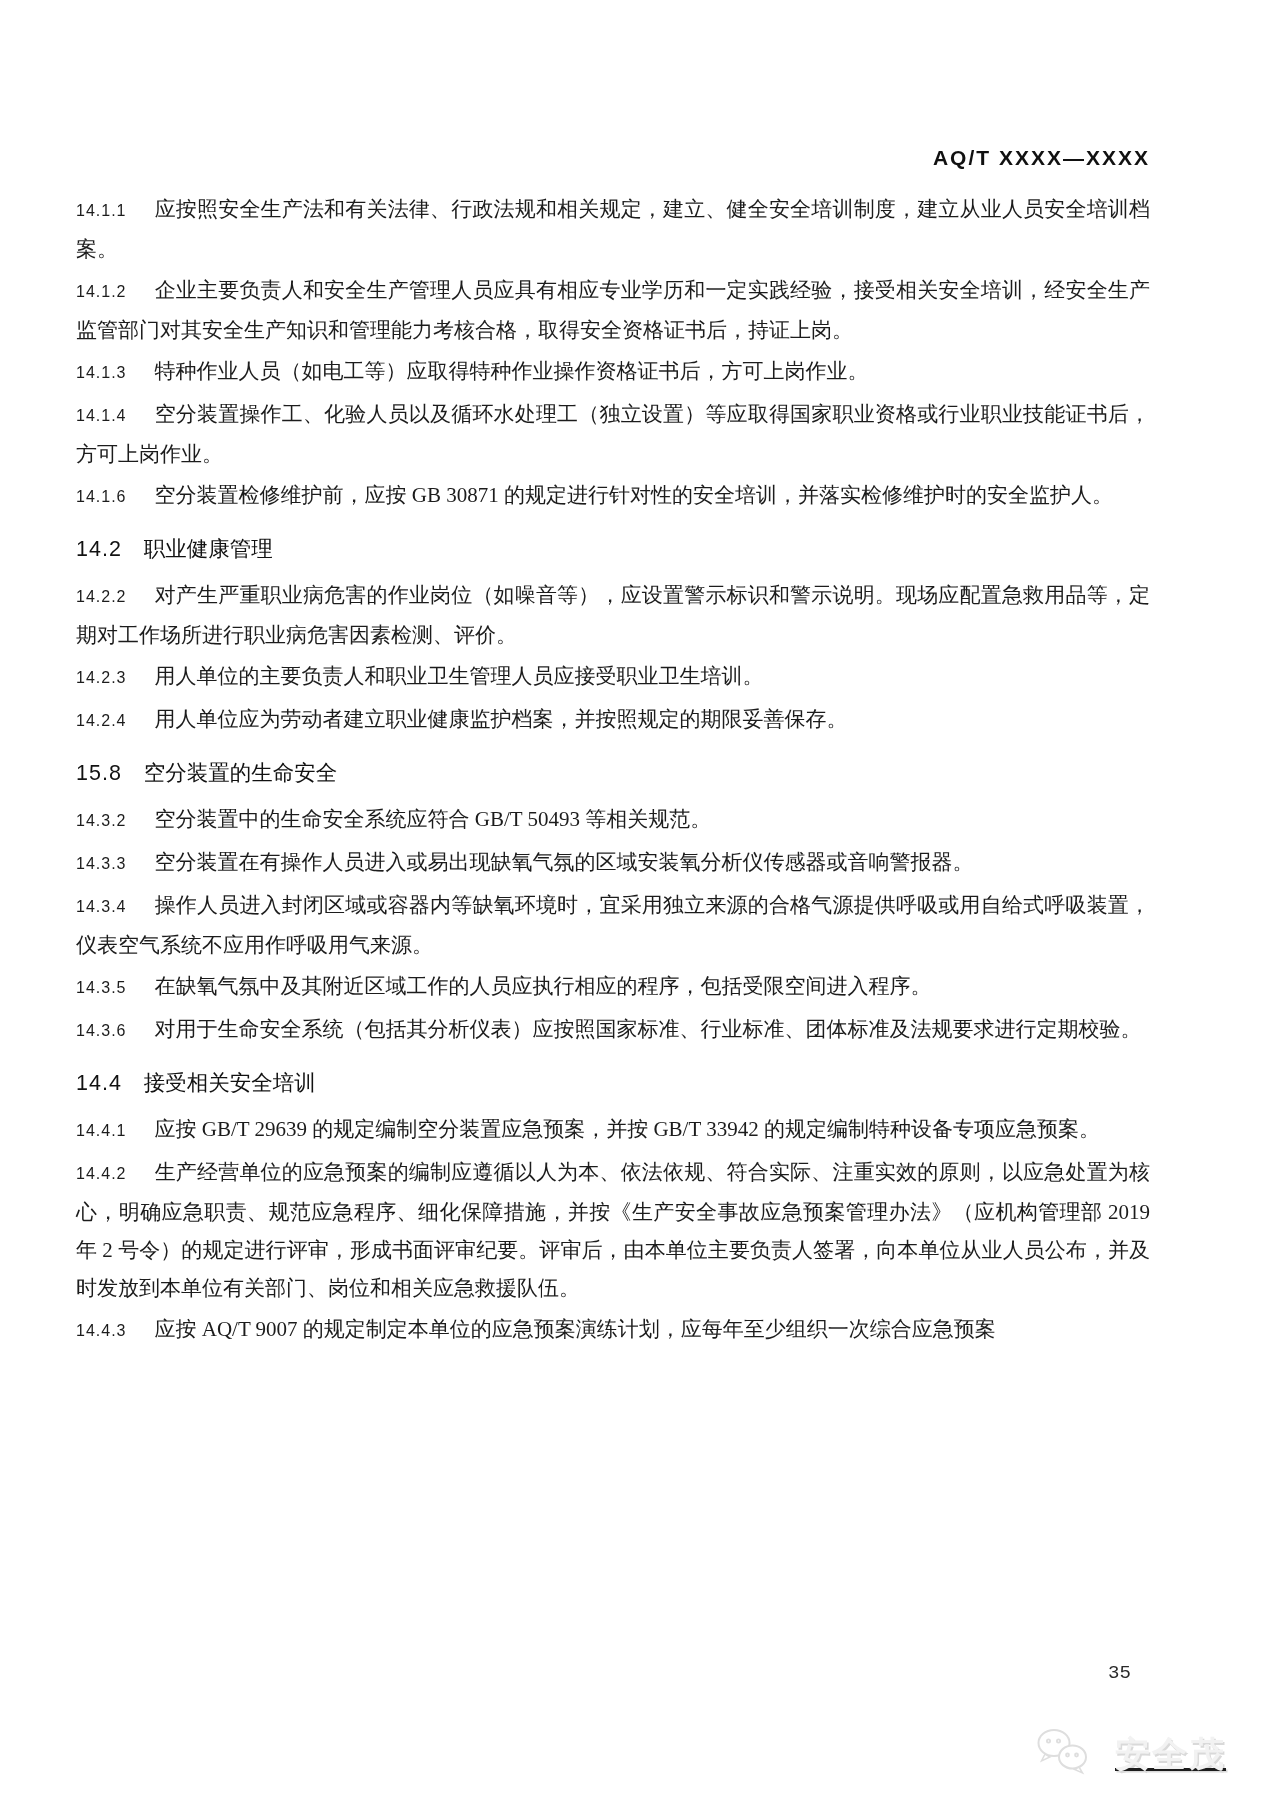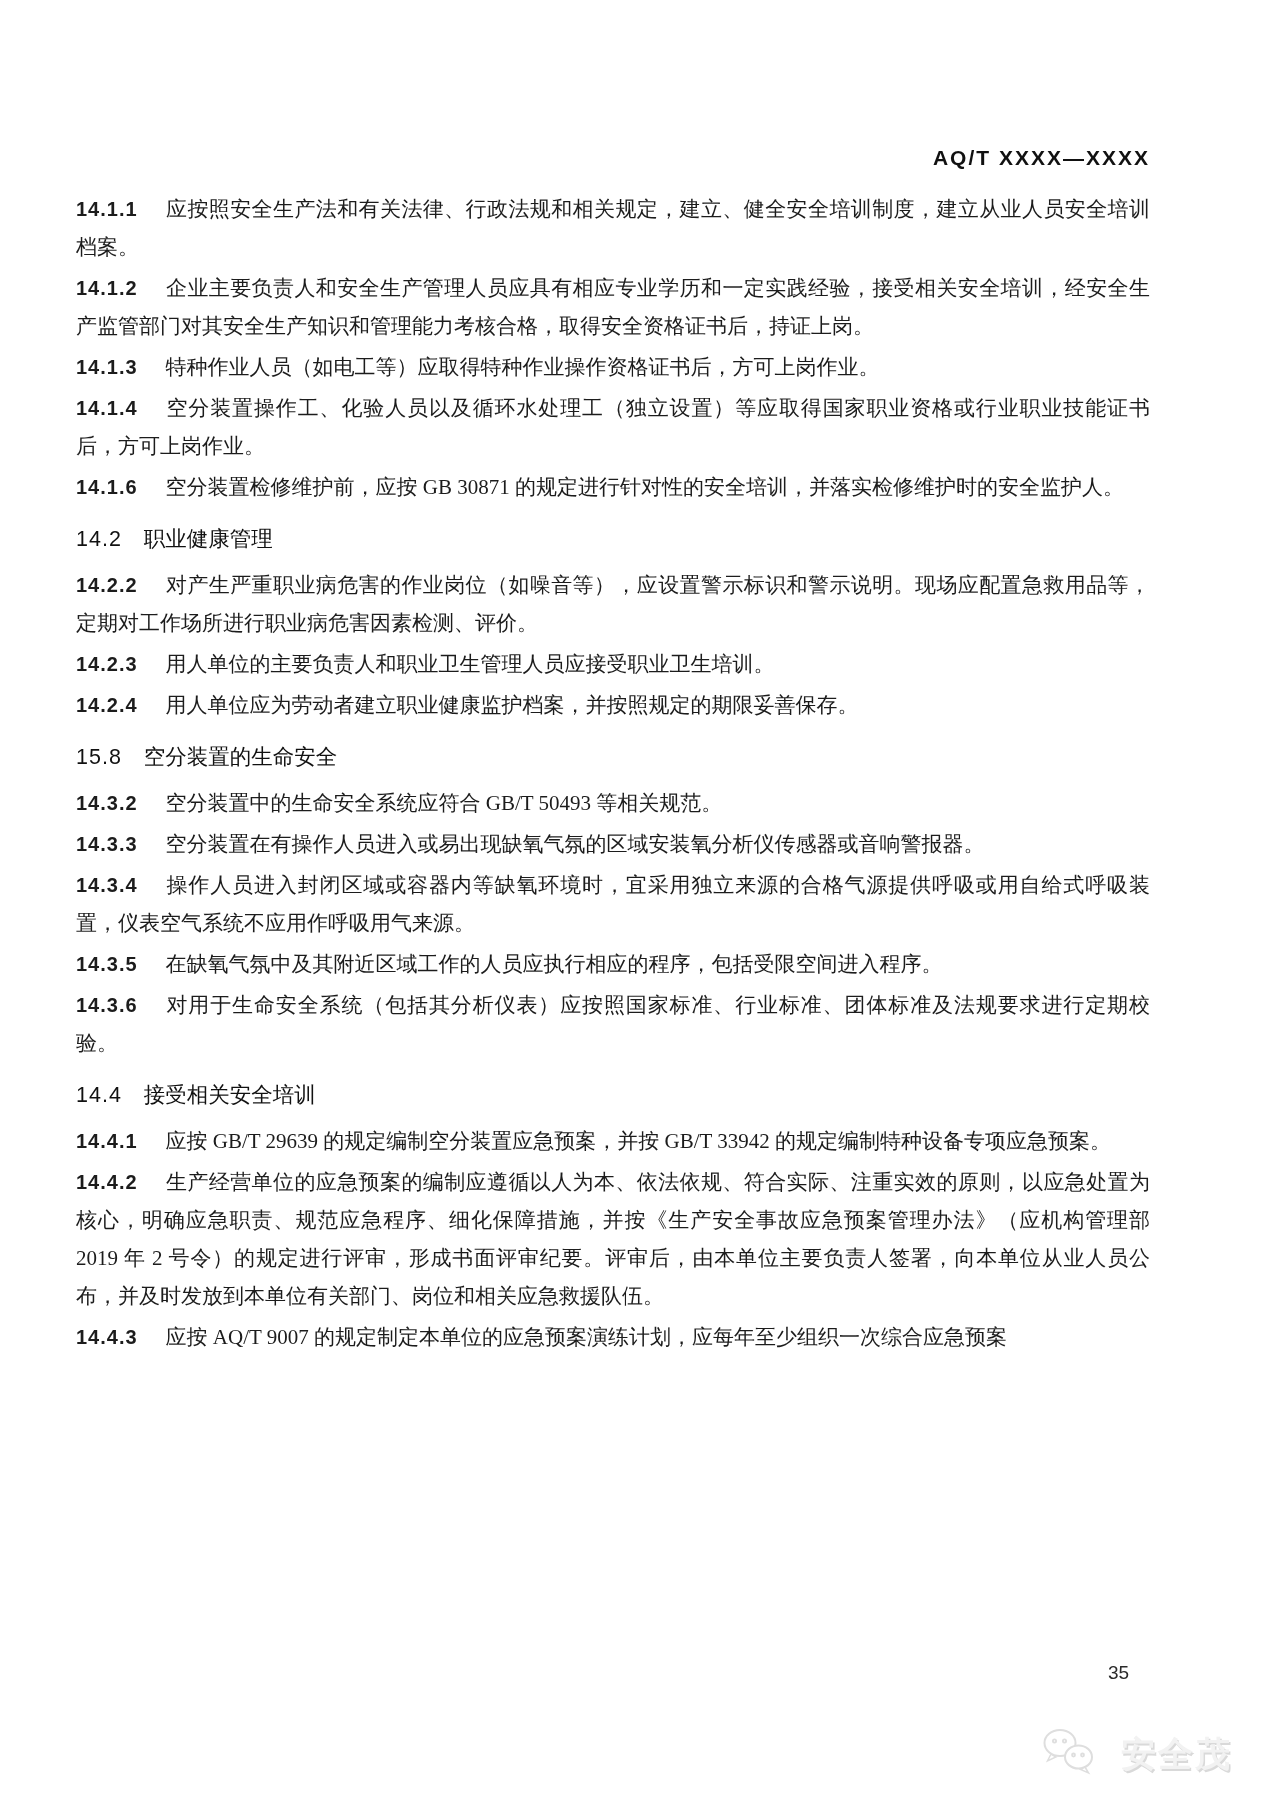--- a/index.html
+++ b/index.html
@@ -26,52 +26,53 @@
     margin: 0 0 20px 0;
   }
   p.clause {
     font-size: 21px;
     line-height: 38px;
     text-align: justify;
     margin: 3px 0;
   }
   p.clause .num {
     font-family: "Liberation Sans", "DejaVu Sans", sans-serif;
-    font-weight: bold;
-    font-size: 20px;
+    font-weight: normal;
+    font-size: 16px;
     letter-spacing: 1px;
     margin-right: 28px;
     white-space: nowrap;
   }
   h3.sec {
     font-family: "Liberation Sans", "DejaVu Sans", sans-serif;
     font-weight: normal;
     font-size: 21.5px;
     color: #111;
     margin: 18px 0 12px 0;
     line-height: 30px;
   }
   h3.sec .num {
     letter-spacing: 1px;
     margin-right: 22px;
     white-space: nowrap;
   }
   .page-number {
     position: absolute;
     left: 1108px; top: 1662px;
-    font-family: Liberation Sans, sans-serif;
+    font-family: Liberation Mono, monospace;
     font-size: 19px;
     color: #2a2a2a;
   }
   .watermark {
     position: absolute;
-    right: 48px; top: 1728px;
+    right: 54px; top: 1728px;
     display: flex;
     align-items: center;
     gap: 24px;
+    text-decoration: underline;
   }
   .watermark .brand {
     font-family: "Liberation Sans", "DejaVu Sans", sans-serif;
     font-weight: bold;
     font-size: 35px;
     letter-spacing: 2px;
     color: #f2f2f2;
     text-shadow: 1.5px 1.5px 0 #d9d9d9;
   }
 </style>

